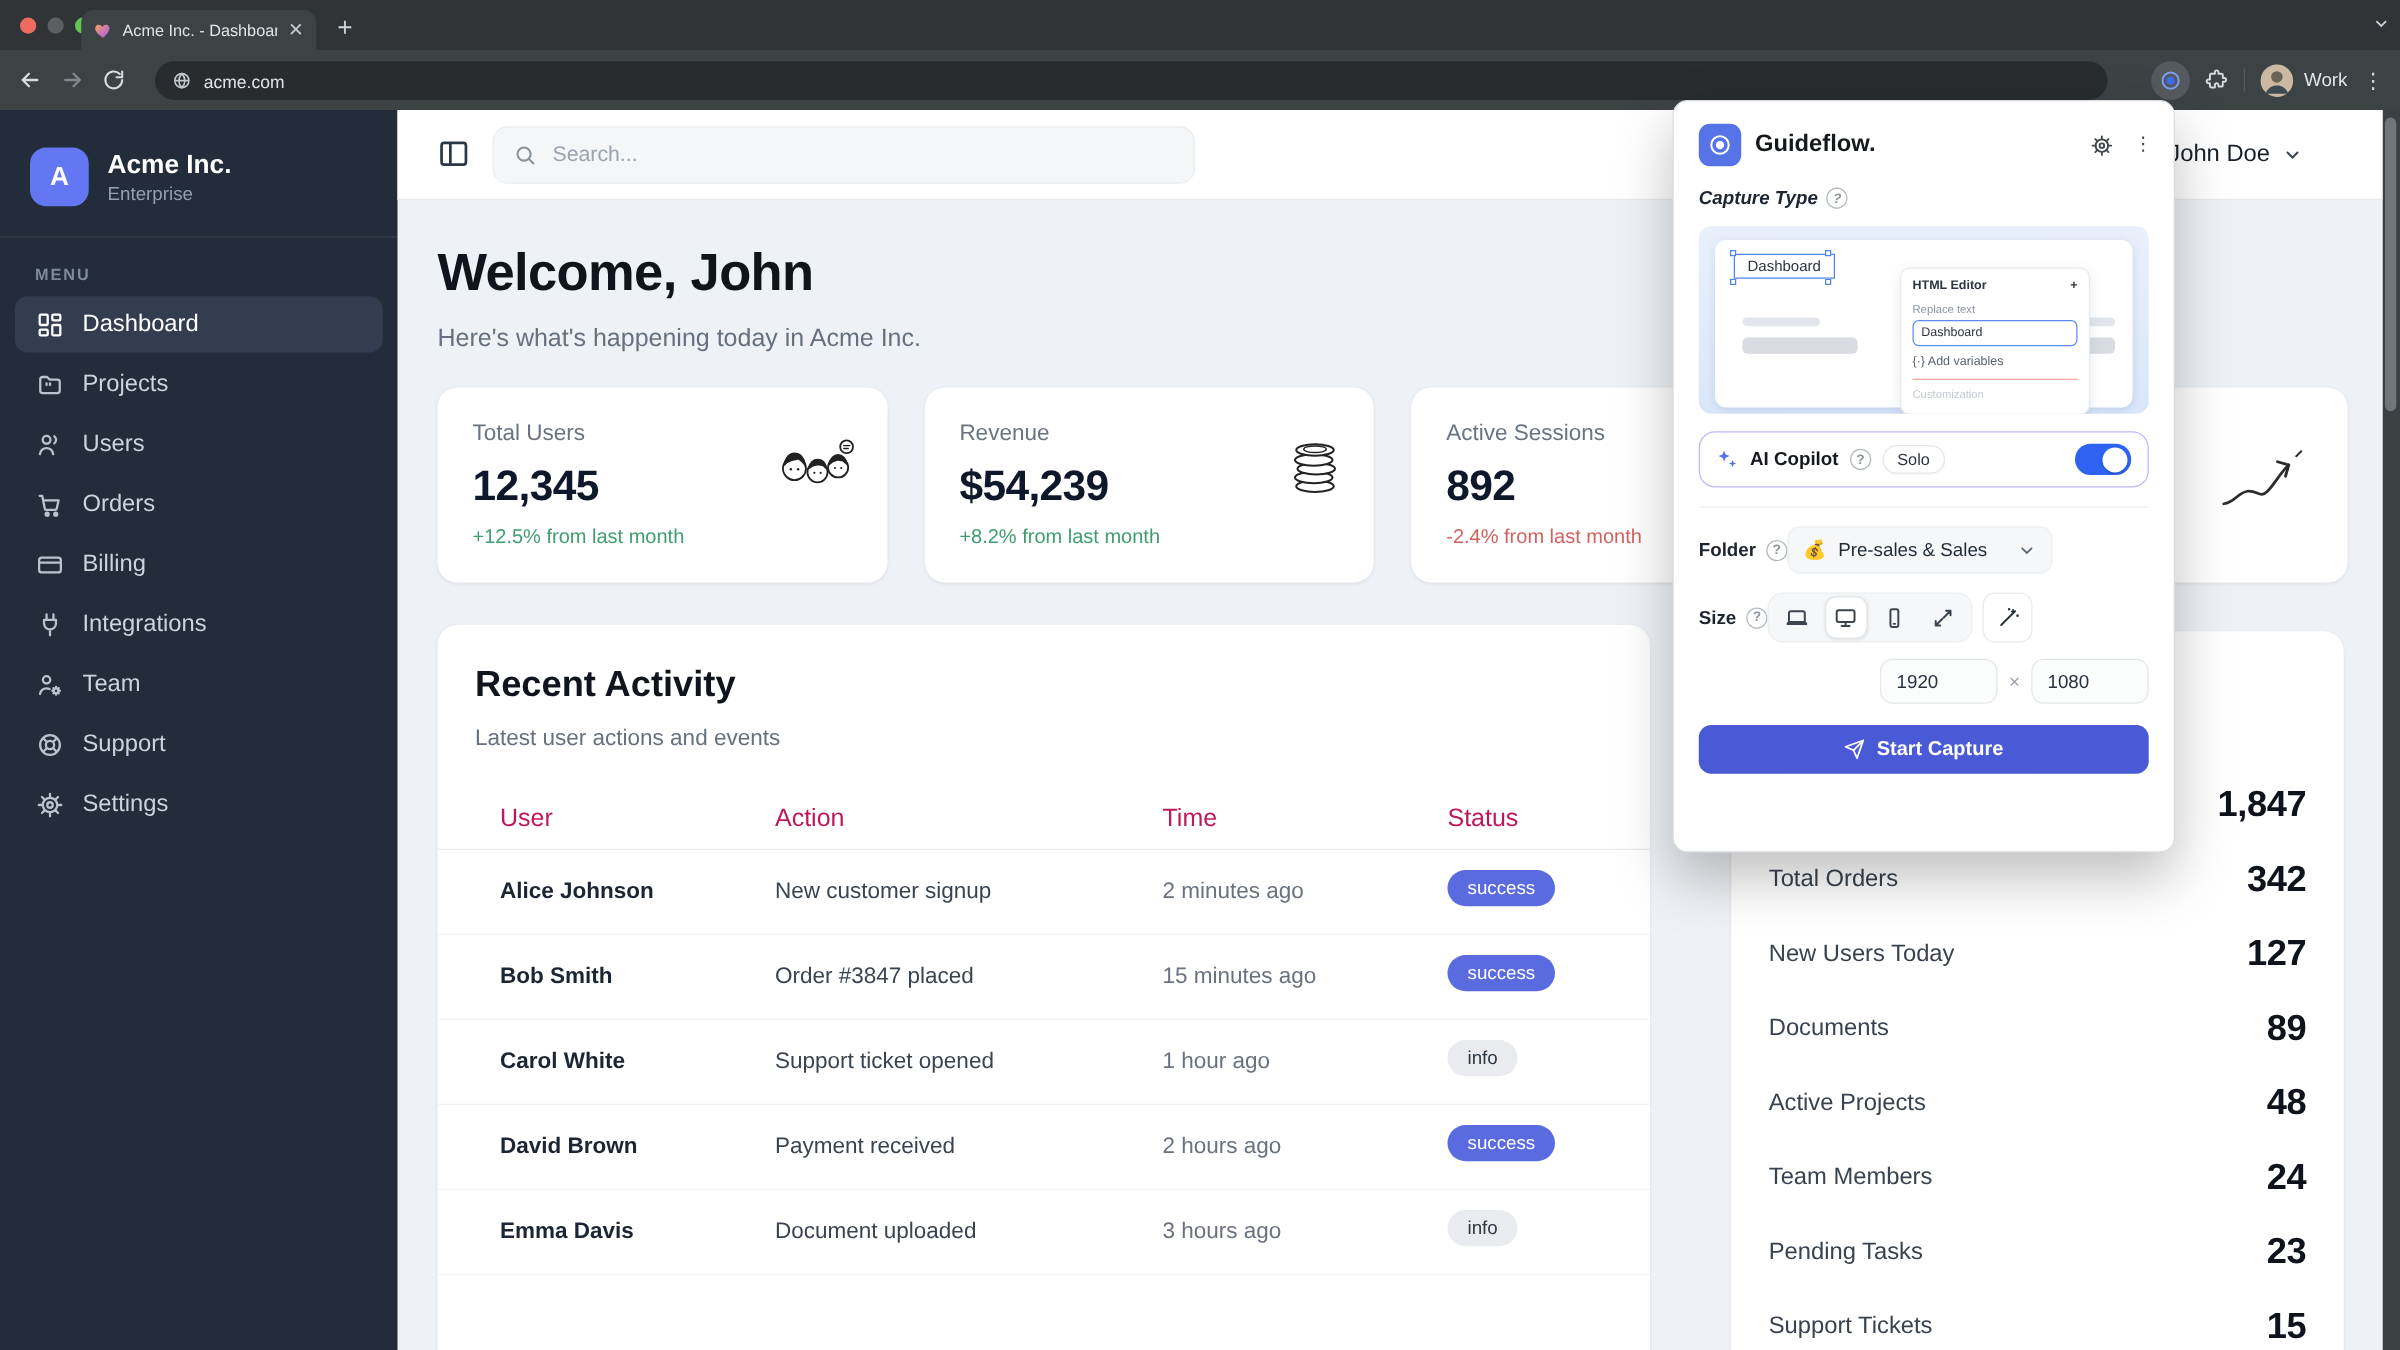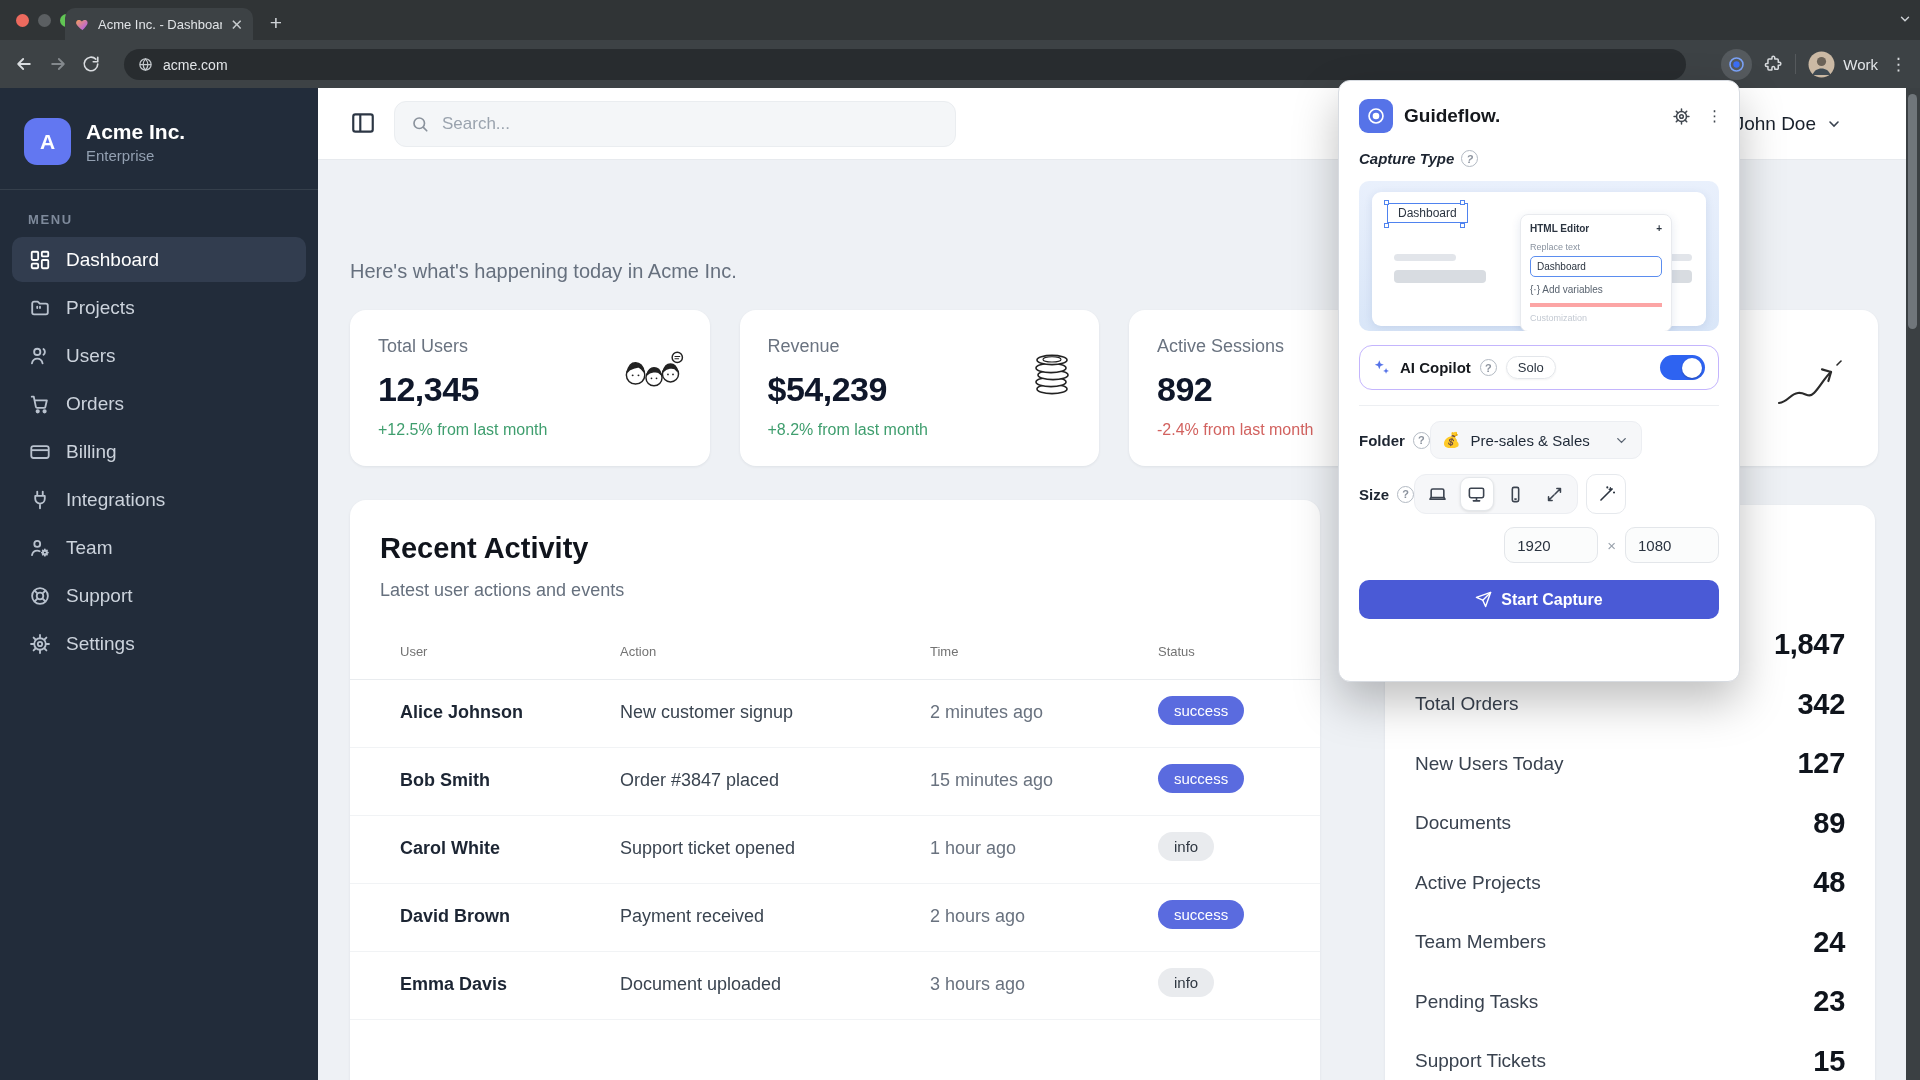--- a/index.html
+++ b/index.html
@@ -63,21 +63,21 @@
   .card-label{font-size:18px;color:#6a7380;}
   .card-value{font-size:34px;font-weight:800;color:#0f172a;margin-top:13px;letter-spacing:-.5px;}
   .card-delta{font-size:16px;margin-top:12px;}
   .card-delta.up{color:#3f9e6e;} .card-delta.down{color:#d2625f;}
   .doodle{position:absolute;right:24px;top:38px;color:#222;}
 
   .panel-activity{position:absolute;left:32px;top:340px;width:970px;height:660px;background:#fff;border-radius:16px;box-shadow:0 1px 3px rgba(16,24,40,.07);}
   .pa-title{position:absolute;left:30px;top:32px;font-size:29px;font-weight:800;color:#10141c;}
   .pa-sub{position:absolute;left:30px;top:80px;font-size:18px;color:#66707e;}
   .thead{position:absolute;left:0;right:0;top:132px;height:48px;border-bottom:1px solid #e9ecef;}
-  .th{position:absolute;top:12px;font-size:13px;color:#737373;}
+  .th{position:absolute;top:12px;font-size:20px;color:#be185d;}
   .col-user{left:50px;} .col-action{left:270px;} .col-time{left:580px;} .col-status{left:808px;}
   .trow{position:absolute;left:0;right:0;height:68px;border-bottom:1px solid #f1f3f5;}
   .td{position:absolute;top:22px;font-size:18px;color:#3a4450;}
   .td.user{font-weight:700;color:#1c2533;}
   .td.time{color:#69727f;}
   .badge{display:inline-block;padding:6px 16px;border-radius:999px;font-size:15px;}
   .badge[data-variant="success"]{background:#5a6bdf;color:#fff;}
   .badge[data-variant="info"]{background:#e9ebee;color:#303842;}
   .trow .td.status{top:16px;}
 
@@ -105,21 +105,21 @@
   .preview{position:relative;margin-top:14px;height:150px;border-radius:10px;background:linear-gradient(180deg,#e9f0fc,#d9e6f8);overflow:hidden;}
   .mock{position:absolute;left:13px;right:13px;top:11px;bottom:5px;background:#fff;border-radius:9px;box-shadow:0 2px 8px rgba(40,70,140,.12);}
   .sel{position:absolute;left:15px;top:11px;border:1.5px solid #4f83ef;background:#fff;padding:2px 10px;font-size:12px;color:#2b3440;}
   .handle{position:absolute;width:5px;height:5px;background:#fff;border:1.2px solid #4f83ef;}
   .skel{position:absolute;border-radius:4px;background:#e2e5ea;}
   .editor{position:absolute;left:148px;top:22px;width:152px;bottom:-6px;background:#fff;border:1px solid #e8eaee;border-radius:8px;box-shadow:0 3px 10px rgba(40,70,140,.12);padding:8px 9px;}
   .ed-head{display:flex;justify-content:space-between;font-size:10px;font-weight:700;color:#2b3440;}
   .ed-sub{font-size:9px;color:#8a93a0;margin-top:8px;}
   .ed-input{margin-top:4px;border:1.5px solid #5b8def;border-radius:5px;padding:4px 6px;font-size:10px;color:#2b3440;background:#fff;}
   .ed-vars{margin-top:7px;font-size:10px;color:#59636f;}
-  .ed-custom{margin-top:8px;font-size:9px;color:#c3c9d2;border-top:4px solid #fca5a5;padding-top:6px;}
+  .ed-custom{margin-top:8px;font-size:9px;color:#c3c9d2;border-top:1px solid #fca5a5;padding-top:6px;}
 
   .copilot{margin-top:14px;height:45px;border:1px solid #c4b5fd;border-radius:13px;display:flex;align-items:center;gap:9px;padding:0 13px;}
   .cp-label{font-size:15px;font-weight:700;color:#15181d;}
   .solo-pill{border:1px solid #e3e6ea;border-radius:13px;padding:3px 11px;font-size:13px;color:#2b3440;box-shadow:0 1px 2px rgba(0,0,0,.05);}
   .toggle{margin-left:auto;width:45px;height:25px;border-radius:13px;background:#2e63f1;position:relative;cursor:pointer;}
   .knob{position:absolute;top:2.5px;right:3px;width:20px;height:20px;border-radius:50%;background:#fff;box-shadow:0 1px 2px rgba(0,0,0,.25);}
   .pp-divider{height:1px;background:#edeff2;margin-top:15px;}
   .field-row{margin-top:15px;display:flex;align-items:center;}
   .f-left{display:flex;align-items:center;gap:8px;}
   .select{width:212px;height:38px;background:#f6f7f9;border:1px solid #eceef2;border-radius:10px;display:flex;align-items:center;gap:9px;padding:0 12px;cursor:pointer;}
@@ -345,20 +345,21 @@
       </div>
       <div class="user-menu">
         <span>John Doe</span>
         <svg width="16" height="16" viewBox="0 0 24 24" fill="none" stroke="#39424f" stroke-width="2.4" stroke-linecap="round">
             <path d="M6 9l6 6 6-6"></path>
           </svg>
       </div>
     </div>
 
     <div class="main">
+      <div class="welcome-title">Welcome, John</div>
       <div class="welcome-sub">Here's what's happening today in Acme Inc.</div>
 
       <div class="cards">
         <div class="card">
           <div class="card-label">Total Users</div>
           <div class="card-value">12,345</div>
           <div class="card-delta up">+12.5% from last month</div>
           <span class="doodle">
             <svg width="64" height="46" viewBox="0 0 66 46" stroke="#222" stroke-width="1.5" fill="#fff" stroke-linecap="round" stroke-linejoin="round">
                 <circle cx="57" cy="9" r="5.3"></circle>

